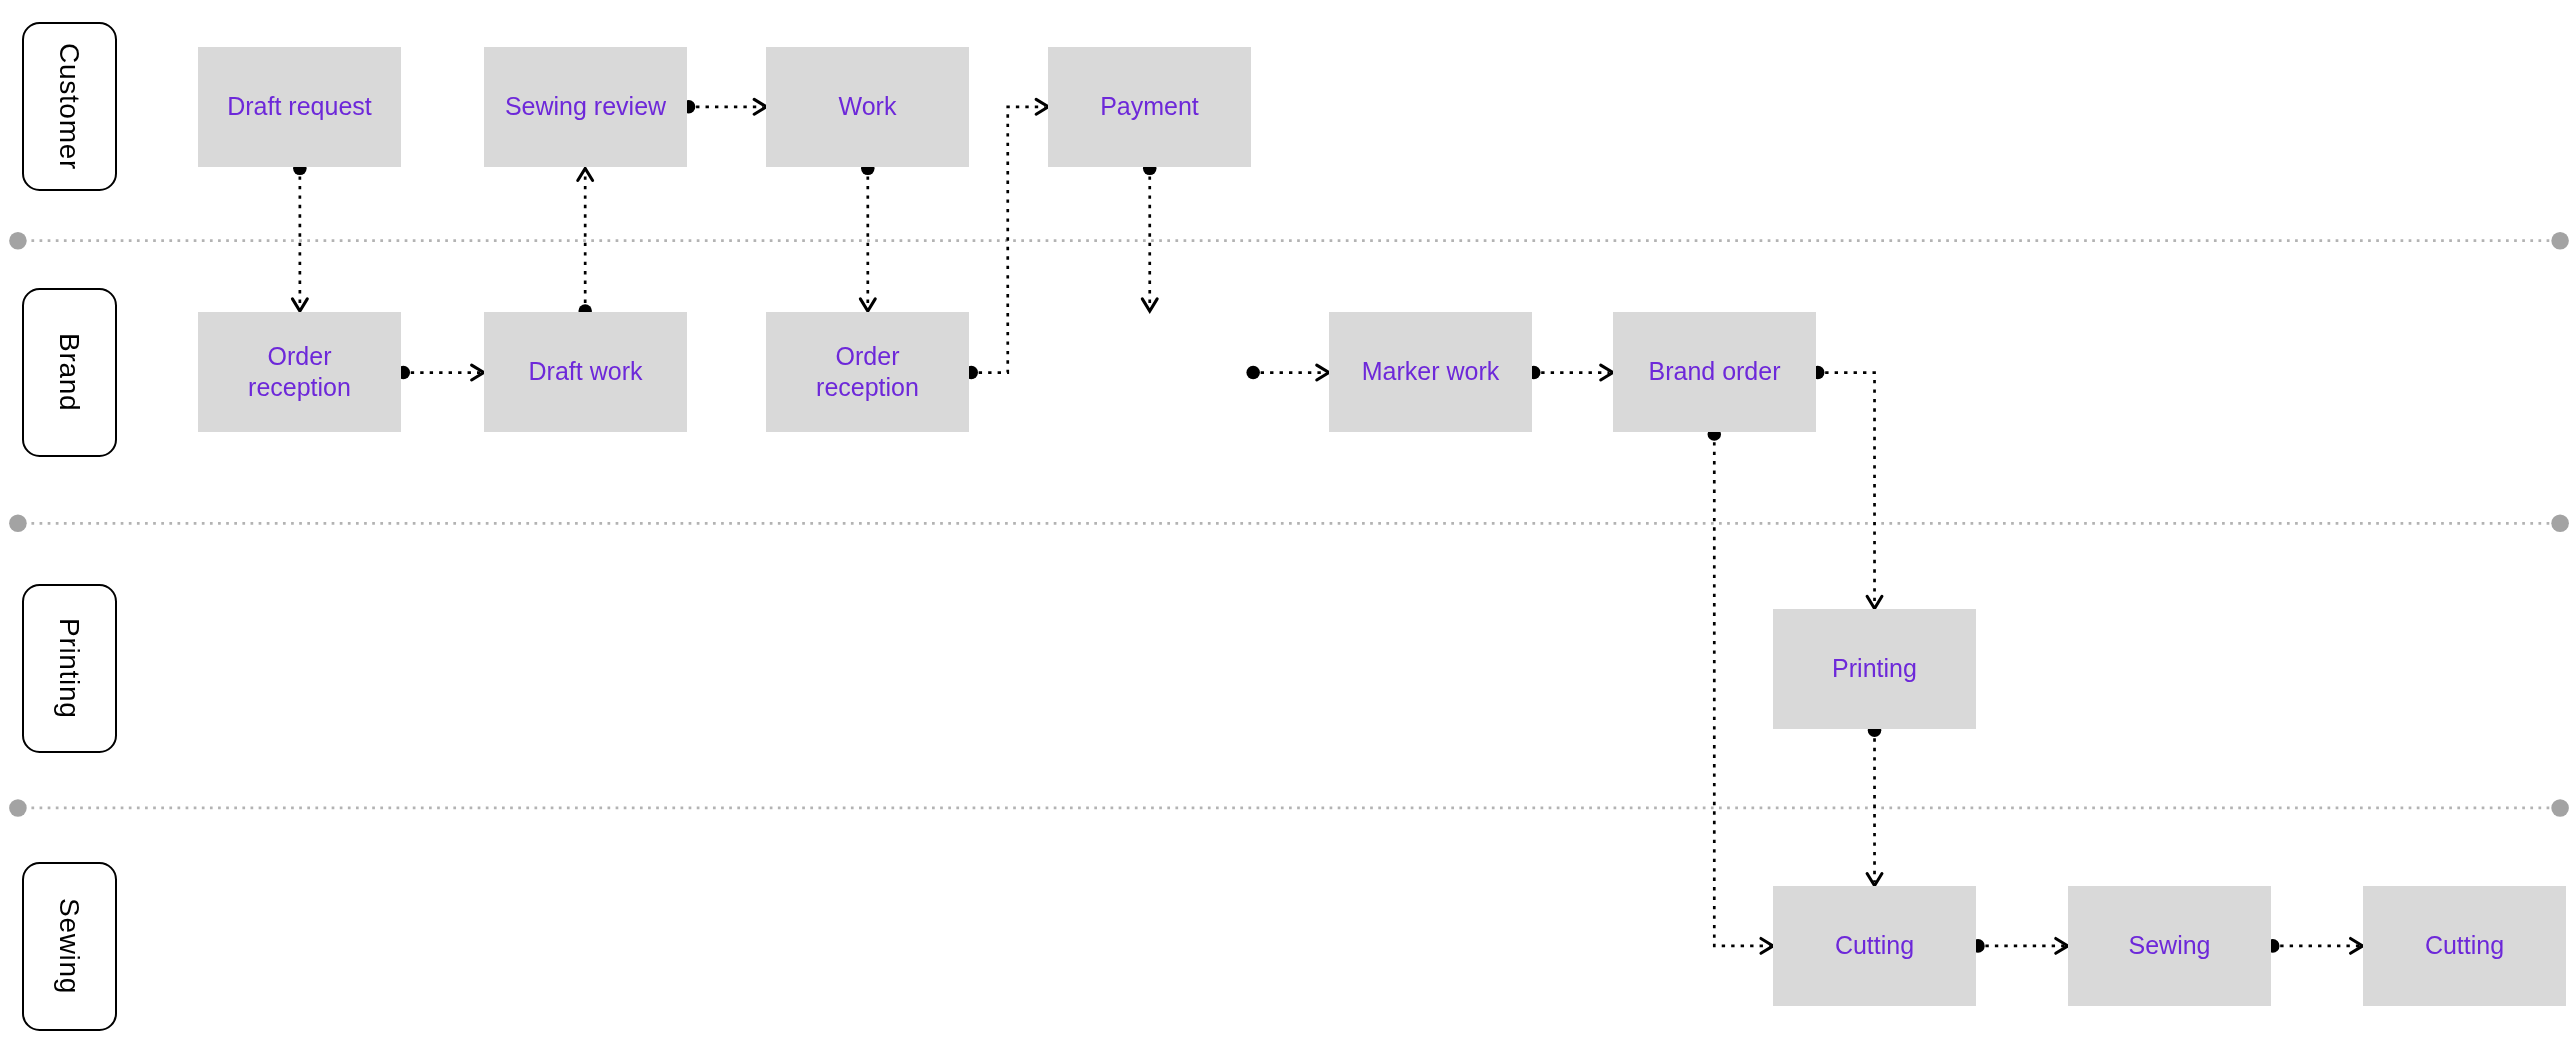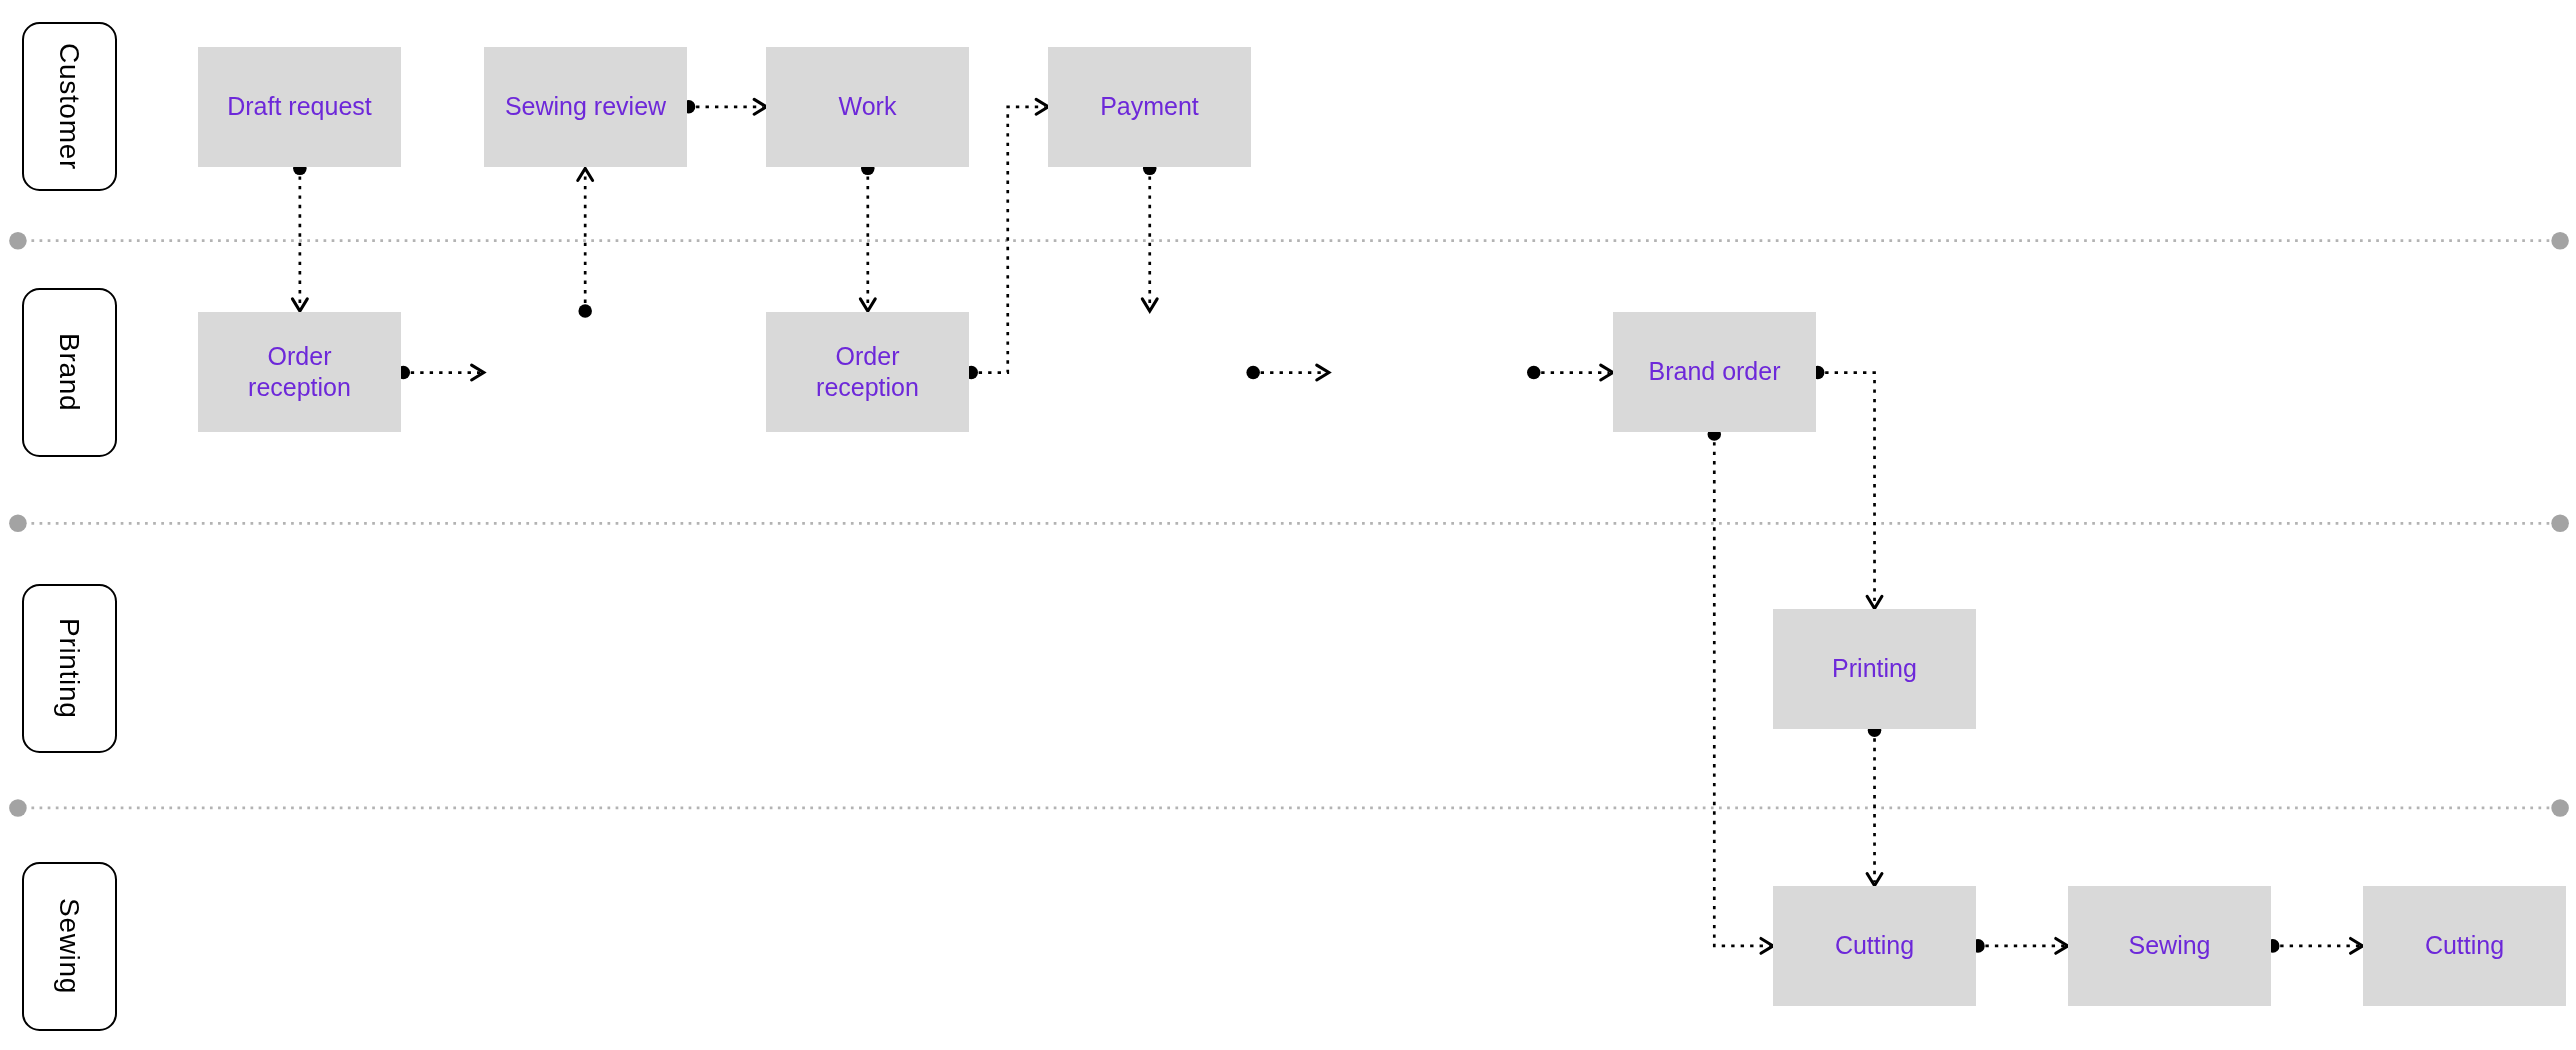--- a/index.html
+++ b/index.html
@@ -170,21 +170,23 @@
   <div class="lane-label" style="top:862px">
       <span>Sewing</span>
     </div>
 
   <div class="node" style="left:198px;  top:47px">Draft request</div>
   <div class="node" style="left:484px;  top:47px">Sewing review</div>
   <div class="node" style="left:766px; top:47px">Work</div>
   <div class="node" style="left:1048px; top:47px">Payment</div>
 
   <div class="node" style="left:198px;  top:312px">Order reception</div>
+  <div class="node" style="left:484px;  top:312px">Draft work</div>
   <div class="node" style="left:766px; top:312px">Order reception</div>
+  <div class="node" style="left:1329px; top:312px">Marker work</div>
   <div class="node" style="left:1613px; top:312px">Brand order</div>
 
   <div class="node" style="left:1773px; top:609px">Printing</div>
 
   <div class="node" style="left:1773px; top:886px">Cutting</div>
   <div class="node" style="left:2068px; top:886px">Sewing</div>
   <div class="node" style="left:2363px; top:886px">Cutting</div>
 
 </div>
 

